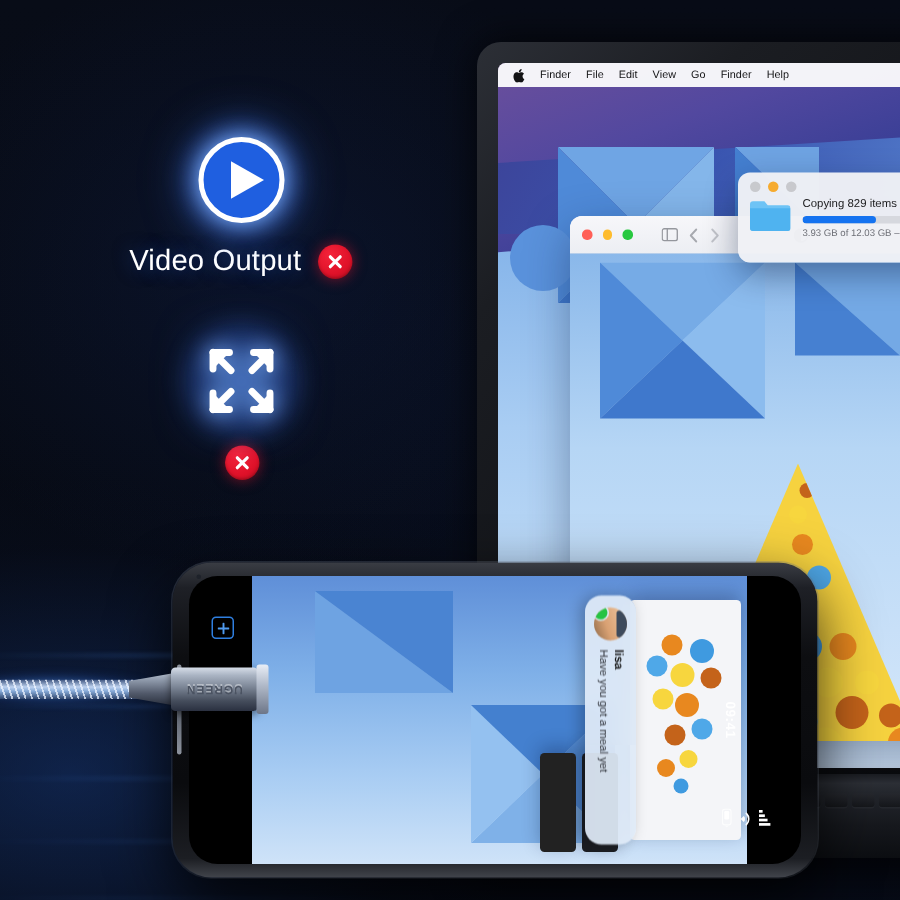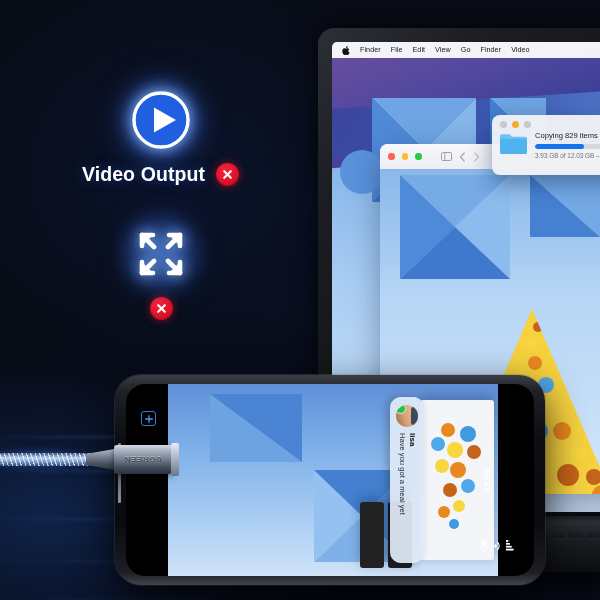--- a/index.html
+++ b/index.html
@@ -70,21 +70,21 @@
     display: flex;
     align-items: center;
     justify-content: center;
     gap: 11px;
     margin-top: 11px;
     white-space: nowrap;
   }
   .feat-label {
     color: #ffffff;
     font-size: 19.5px;
-    font-weight: 700;
+    font-weight: 400;
     letter-spacing: 0.1px;
     text-shadow: 0 0 12px rgba(40,90,200,0.55);
   }
   .x-badge {
     width: 23px; height: 23px;
     border-radius: 50%;
     background: radial-gradient(circle at 36% 30%, #f4233a 0%, #e01229 58%, #b80c20 100%);
     box-shadow: 0 0 9px rgba(230,20,45,0.55), inset 0 -1px 2px rgba(0,0,0,0.25);
     display: flex; align-items: center; justify-content: center;
     flex: 0 0 auto;
@@ -461,21 +461,21 @@
         <div class="menubar">
           <svg class="mb-apple" width="8" height="9" viewBox="0 0 14 16">
             <path fill="#131315" d="M11.2 8.5c0-2 1.6-2.9 1.7-3-.9-1.4-2.4-1.5-2.9-1.6-1.2-.1-2.4.7-3 .7-.6 0-1.6-.7-2.6-.7C3.1 3.9 1.8 4.7 1.1 6c-1.4 2.5-.4 6.2 1 8.2.7 1 1.5 2.1 2.5 2 1-.1 1.4-.6 2.6-.6s1.5.6 2.6.6c1.1 0 1.8-1 2.4-2 .8-1.1 1.1-2.2 1.1-2.3-.1 0-2.1-.8-2.1-3.4zM9.3 2.6c.5-.7.9-1.6.8-2.6-.8 0-1.8.5-2.4 1.2-.5.6-1 1.6-.8 2.5.9.1 1.8-.4 2.4-1.1z"></path>
           </svg>
           <span class="mb-item bold">Finder</span>
           <span class="mb-item">File</span>
           <span class="mb-item">Edit</span>
           <span class="mb-item">View</span>
           <span class="mb-item">Go</span>
           <span class="mb-item">Finder</span>
-          <span class="mb-item">Video</span>
+          <span class="mb-item">Help</span>
         </div>
 
         <div class="finder">
           <div class="finder-bar">
             <span class="tl r"></span>
             <span class="tl y"></span>
             <span class="tl g"></span>
             <span class="fb-sep"></span>
             <svg class="fb-icon" width="11" height="9" viewBox="0 0 16 13">
               <rect x="0.7" y="0.7" width="14.6" height="11.6" rx="2" fill="none" stroke="#4a4d55" stroke-width="1.3"></rect>

